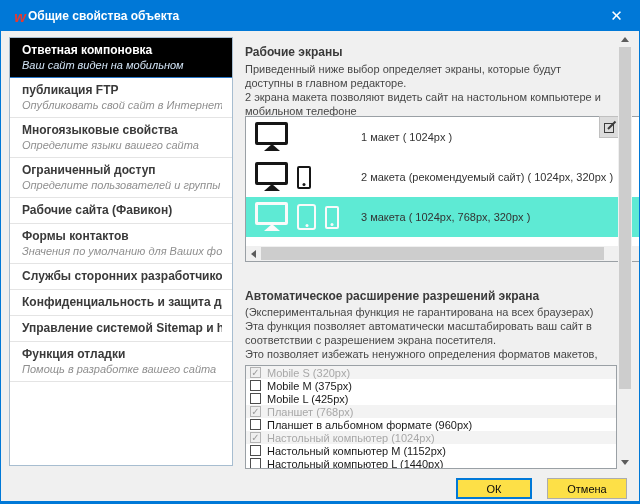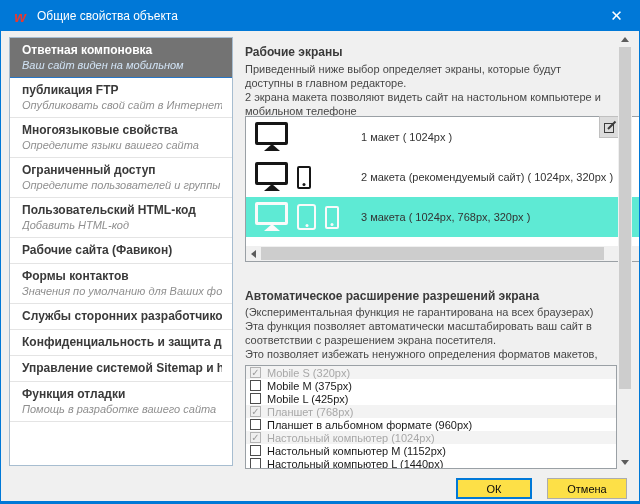--- a/index.html
+++ b/index.html
@@ -8,28 +8,28 @@
     position:relative; width:640px; height:504px;
     background:#f0f0f0;
     border:1px solid #0078d7; border-bottom-width:3px;
     font-family:"Liberation Sans", sans-serif;
     overflow:hidden;
   }
   
   .titlebar { position:absolute; left:0; top:0; right:0; height:30px; background:#0078d7; display:flex; align-items:center; color:#fff; }
   .app-icon { margin-left:11px; width:16px; height:16px; display:flex; align-items:center; justify-content:center;
               color:#e8392f; font-weight:bold; font-style:italic; font-size:15px; line-height:1; }
-  .title-text { margin-left:9px; font-size:12px; }
+  .title-text { font-size:12px;font-weight:bold; }
   .close-btn { position:absolute; right:0; top:0; width:45px; height:30px; display:flex; align-items:center; justify-content:center; font-size:15px; color:#fff; cursor:default; }
   
   .sidebar { position:absolute; left:8px; top:36px; width:224px; height:429px; background:#fff; border:1px solid #a7bdd0; overflow:hidden; }
   .side-item { padding:5px 10px 6px 12px; border-bottom:1px solid #e4e4e4; cursor:default; }
   .side-title { font-size:12px; font-weight:bold; color:#3a3a3a; white-space:nowrap; overflow:hidden; }
   .side-sub { font-size:11px; font-style:italic; color:#8f8f8f; margin-top:2px; white-space:nowrap; overflow:hidden; }
-  .side-item.selected { background:#737373; border-bottom-color:#2776c6; }
+  .side-item.selected { background:#000000; border-bottom-color:#2776c6; }
   .side-item.selected .side-title { color:#ffffff; }
   .side-item.selected .side-sub { color:#d2e4f6; }
   
   .h1 { position:absolute; font-size:12px; font-weight:bold; color:#3a3a3a; }
   .para { position:absolute; font-size:11px; line-height:14px; color:#474747; }
   
   .listbox { position:absolute; left:244px; top:115px; width:420px; height:146px; background:#fff; border:1px solid #9aa0a5; }
   .lb-viewport { position:absolute; left:0; top:0; right:15px; bottom:15px; overflow:hidden; background:#fff; }
   .lb-row { display:flex; align-items:center; height:40px; cursor:default; }
   .lb-row.selected { background:#5eead4; }
@@ -90,24 +90,20 @@
   </div>
       <div class="side-item">
     <div class="side-title">Многоязыковые свойства</div>
     <div class="side-sub">Определите языки вашего сайта</div>
   </div>
       <div class="side-item">
     <div class="side-title">Ограниченный доступ</div>
     <div class="side-sub">Определите пользователей и группы для дос</div>
   </div>
       <div class="side-item">
-    <div class="side-title">Пользовательский HTML-код</div>
-    <div class="side-sub">Добавить HTML-код</div>
-  </div>
-      <div class="side-item">
     <div class="side-title">Рабочие сайта (Фавикон)</div>
 
   </div>
       <div class="side-item">
     <div class="side-title">Формы контактов</div>
     <div class="side-sub">Значения по умолчанию для Ваших форм</div>
   </div>
       <div class="side-item">
     <div class="side-title">Службы сторонних разработчиков (Goo</div>
 

